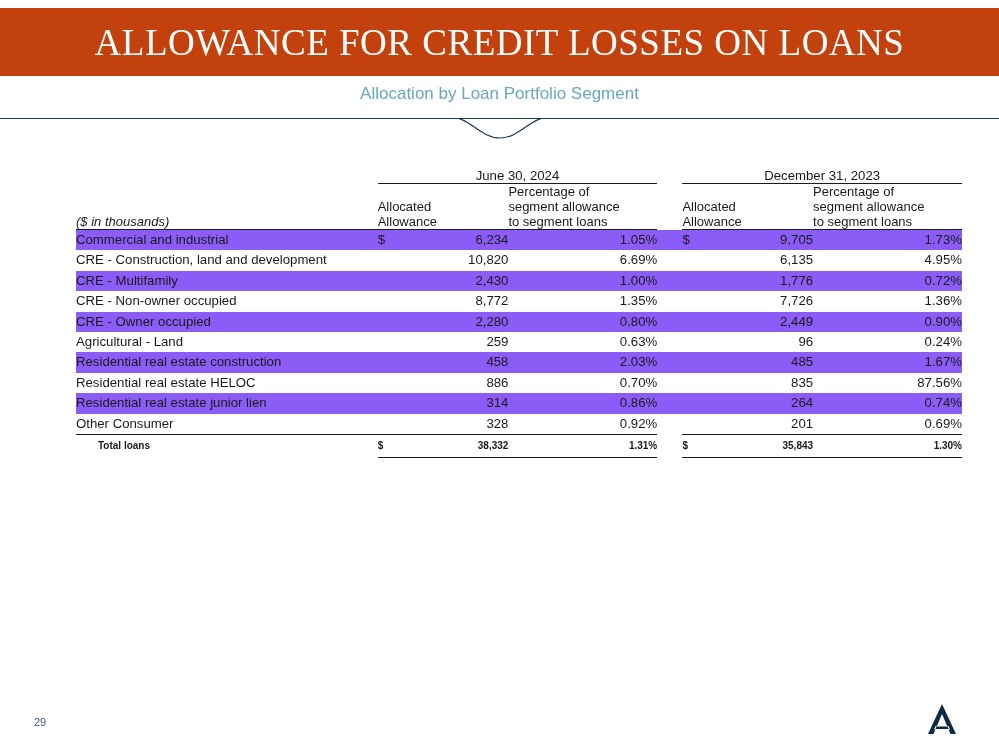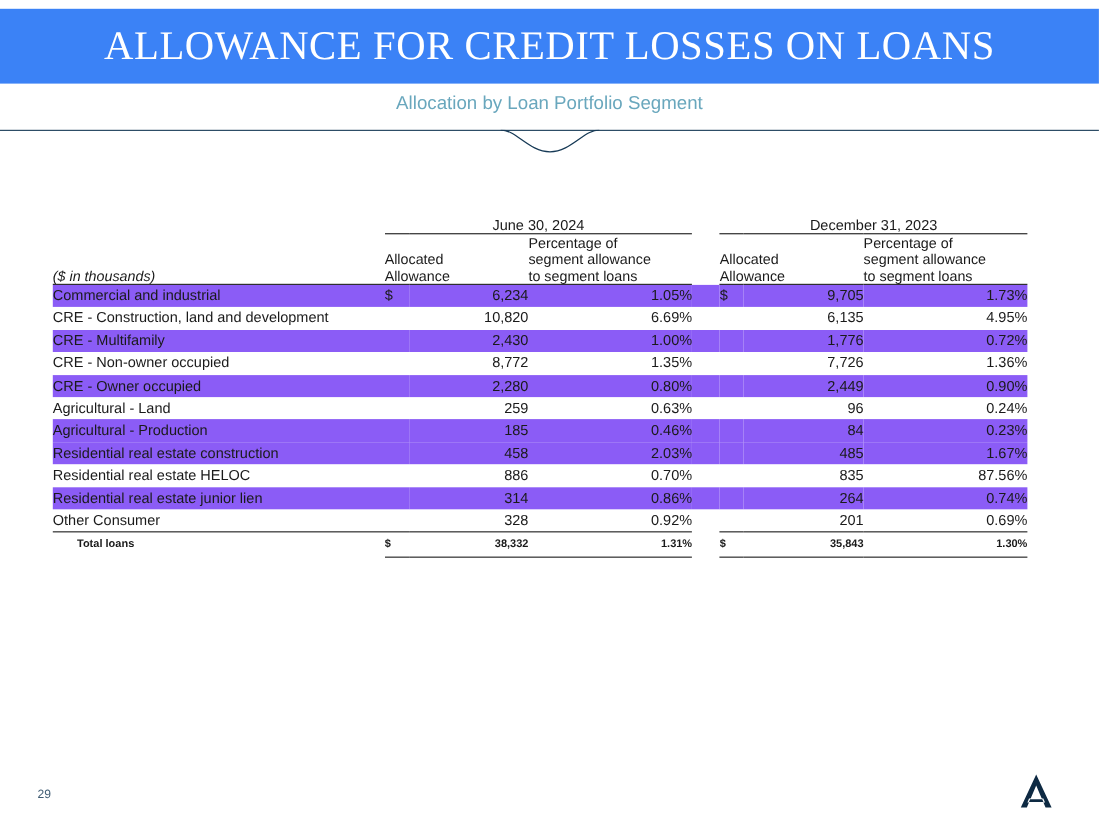--- a/index.html
+++ b/index.html
@@ -19,21 +19,21 @@
     position: relative;
     width: 999px;
     height: 750px;
   }
   .title-bar {
     position: absolute;
     left: 0;
     top: 8px;
     width: 999px;
     height: 68px;
-    background: #3b82f6;
+    background: #c2410c;
     display: flex;
     align-items: center;
     justify-content: center;
   }
   .title-bar .title {
     font-family: "Liberation Serif", serif;
     font-size: 37px;
     letter-spacing: 0.5px;
     color: #ffffff;
     font-weight: 400;
@@ -60,23 +60,22 @@
   .swoop {
     position: absolute;
     top: 118px;
     left: 455px;
     width: 90px;
     height: 22px;
   }
   .table-wrap {
     position: absolute;
     top: 168px;
-    left: 48px;
+    left: 76px;
     width: 886px;
-    margin-top: 29px;
   }
   table.alloc {
     border-collapse: collapse;
     width: 886px;
     font-size: 13.2px;
     color: #1a1a1a;
   }
   table.alloc td, table.alloc th {
     padding: 0;
     font-weight: normal;
@@ -274,30 +273,20 @@
             <td class="label">Agricultural - Land</td>
             <td class="dollar"></td>
             <td class="amt">259</td>
             <td class="pct">0.63%</td>
             <td></td>
             <td class="dollar"></td>
             <td class="amt">96</td>
             <td class="pct">0.24%</td>
           </tr>
           <tr class="data shade">
-            <td class="label">Agricultural - Production</td>
-            <td class="dollar"></td>
-            <td class="amt">185</td>
-            <td class="pct">0.46%</td>
-            <td></td>
-            <td class="dollar"></td>
-            <td class="amt">84</td>
-            <td class="pct">0.23%</td>
-          </tr>
-          <tr class="data shade">
             <td class="label">Residential real estate construction</td>
             <td class="dollar"></td>
             <td class="amt">458</td>
             <td class="pct">2.03%</td>
             <td></td>
             <td class="dollar"></td>
             <td class="amt">485</td>
             <td class="pct">1.67%</td>
           </tr>
           <tr class="data">

